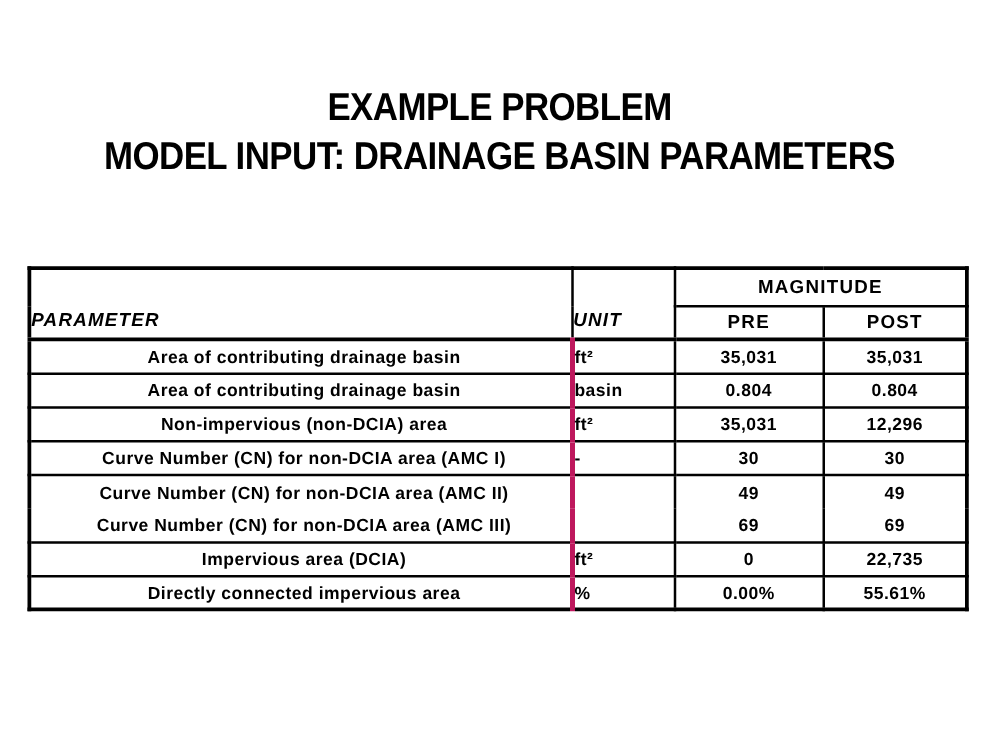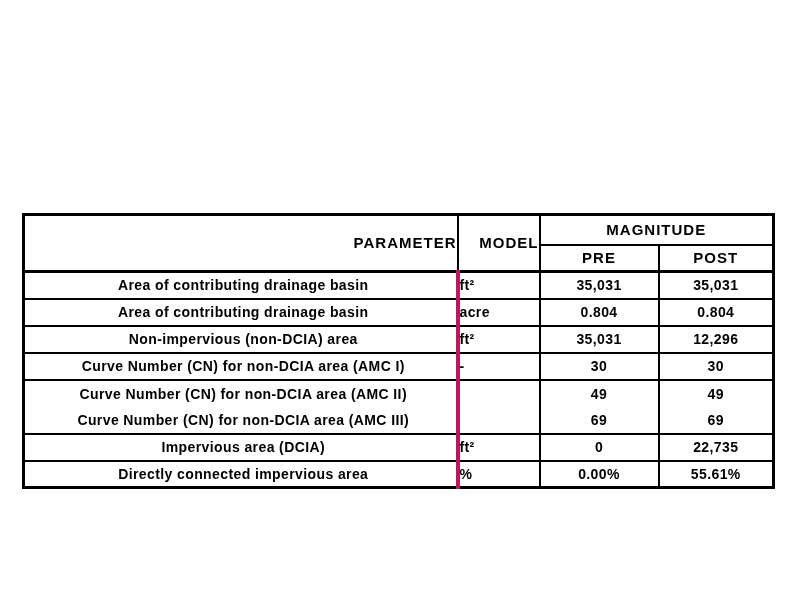--- a/index.html
+++ b/index.html
@@ -59,25 +59,26 @@
     padding: 0;
     vertical-align: middle;
     letter-spacing: 0.4px;
     background: #ffffff;
   }
   
   tr.hrow1 { height: 30px; }
   tr.hrow2 { height: 27px; }
   th.h-param, th.h-unit {
     vertical-align: bottom;
-    text-align: right;
-    padding-bottom: 19px;
+    text-align: left;
+    padding-bottom: 5px;
     font-size: 15px;
     letter-spacing: 1px;
     border-bottom: 3px solid #000000;
+    font-style: italic;
   }
   th.h-param { border-right: 2px solid #000000; }
   th.h-unit  { border-right: 2px solid #000000; }
   th.h-magnitude {
     text-align: center;
     font-size: 15px;
     letter-spacing: 1px;
     border-bottom: 2px solid #000000;
   }
   th.h-pre, th.h-post {
@@ -111,49 +112,55 @@
     border-bottom: 2px solid #000000;
   }
   tr.no-divider td { border-bottom: none; }
   tr.last td { border-bottom: none; margin-top: 30px; }
 </style>
 </head>
 <body>
 
 <div class="page">
 
+  <div class="title-block">
+    <div class="title-inner">
+      <div>EXAMPLE PROBLEM</div>
+      <div>MODEL INPUT: DRAINAGE BASIN PARAMETERS</div>
+    </div>
+  </div>
 
   <div class="table-wrap">
     <table class="params">
       <colgroup>
         <col class="c-param">
           <col class="c-unit">
           <col class="c-pre">
           <col class="c-post">
       </colgroup>
       <tbody>
         <tr class="hrow1">
           <th class="h-param" rowspan="2">PARAMETER</th>
-          <th class="h-unit" rowspan="2">MODEL</th>
+          <th class="h-unit" rowspan="2">UNIT</th>
           <th class="h-magnitude" colspan="2">MAGNITUDE</th>
         </tr>
         <tr class="hrow2">
           <th class="h-pre">PRE</th>
           <th class="h-post">POST</th>
         </tr>
 
         <tr class="drow">
           <td class="param">Area of contributing drainage basin</td>
           <td class="unit">ft²</td>
           <td class="pre">35,031</td>
           <td class="post">35,031</td>
         </tr>
         <tr class="drow">
           <td class="param">Area of contributing drainage basin</td>
-          <td class="unit">acre</td>
+          <td class="unit">basin</td>
           <td class="pre">0.804</td>
           <td class="post">0.804</td>
         </tr>
         <tr class="drow">
           <td class="param">Non-impervious (non-DCIA) area</td>
           <td class="unit">ft²</td>
           <td class="pre">35,031</td>
           <td class="post">12,296</td>
         </tr>
         <tr class="drow">

